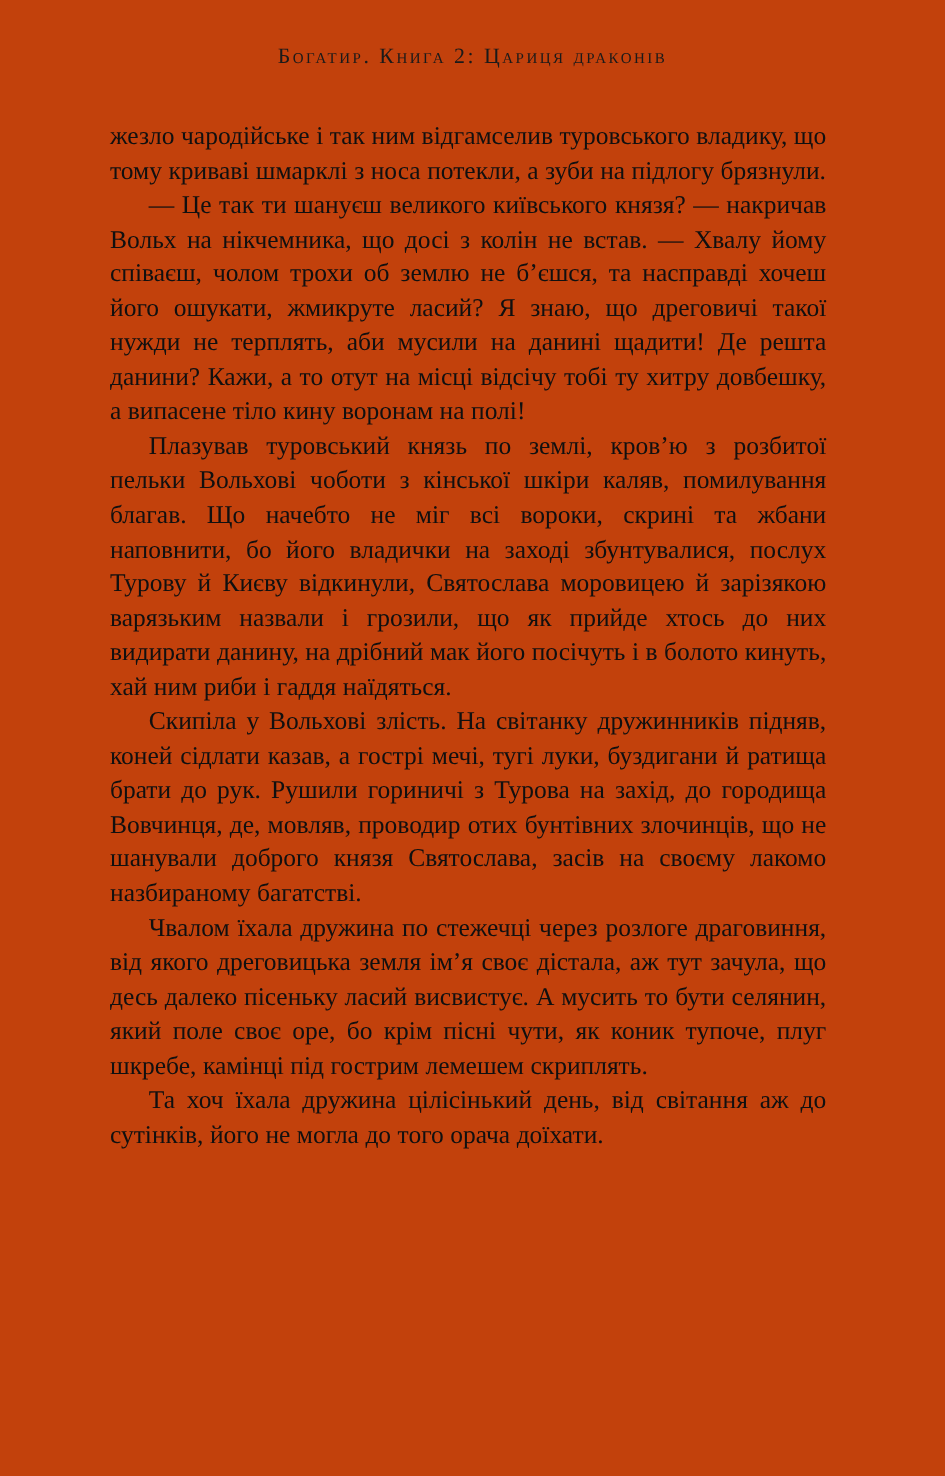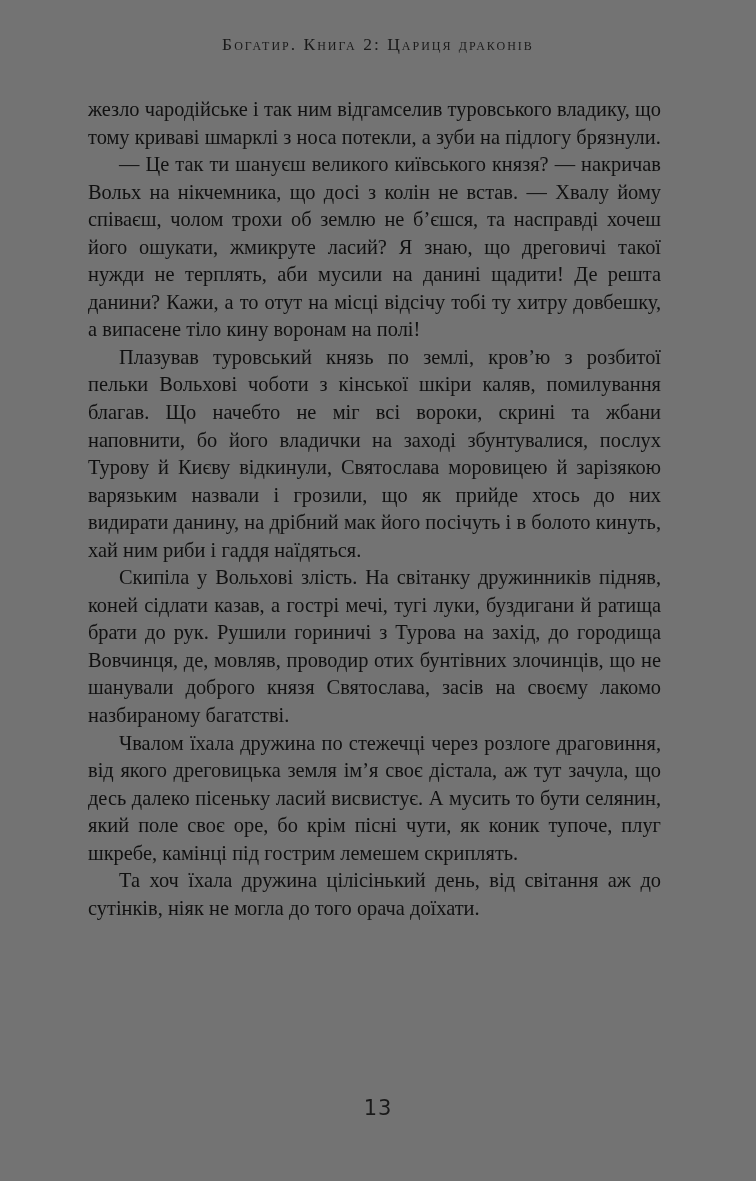--- a/index.html
+++ b/index.html
@@ -7,21 +7,21 @@
     margin: 0;
     padding: 0;
     background: #ffffff;
   }
 
   .page {
     position: relative;
     width: 756px;
     height: 1181px;
     margin: 0 auto;
-    background: #737373;
+    background: #c2410c;
     box-sizing: border-box;
     overflow: hidden;
     font-family: "Liberation Serif", "DejaVu Serif", serif;
     color: #101010;
   }
 
   
   .running-header {
     position: absolute;
     top: 36px;
@@ -82,18 +82,17 @@
 <div class="page">
 
   <div class="running-header">Богатир. Книга 2: Цариця драконів</div>
 
   <div class="textblock">
     <p class="para first">жезло чародійське і так ним відгамселив туровського владику, що тому криваві шмарклі з носа потекли, а зуби на підлогу брязнули.</p>
     <p class="para">— Це так ти шануєш великого київського князя? — накричав Вольх на нікчемника, що досі з колін не встав. — Хвалу йому співаєш, чолом трохи об землю не б’єшся, та насправді хочеш його ошукати, жмикруте ласий? Я знаю, що дреговичі такої нужди не терплять, аби мусили на данині щадити! Де решта данини? Кажи, а то отут на місці відсічу тобі ту хитру довбешку, а випасене тіло кину воронам на полі!</p>
     <p class="para">Плазував туровський князь по землі, кров’ю з розбитої пельки Вольхові чоботи з кінської шкіри каляв, помилування благав. Що начебто не міг всі вороки, скрині та жбани наповнити, бо його владички на заході збунтувалися, послух Турову й Києву відкинули, Святослава моровицею й зарізякою варязьким назвали і грозили, що як прийде хтось до них видирати данину, на дрібний мак його посічуть і в болото кинуть, хай ним риби і гаддя наїдяться.</p>
     <p class="para">Скипіла у Вольхові злість. На світанку дружинників підняв, коней сідлати казав, а гострі мечі, тугі луки, буздигани й ратища брати до рук. Рушили гориничі з Турова на захід, до городища Вовчинця, де, мовляв, проводир отих бунтівних злочинців, що не шанували доброго князя Святослава, засів на своєму лакомо назбираному багатстві.</p>
     <p class="para">Чвалом їхала дружина по стежечці через розлоге драговиння, від якого дреговицька земля ім’я своє дістала, аж тут зачула, що десь далеко пісеньку ласий висвистує. А мусить то бути селянин, який поле своє оре, бо крім пісні чути, як коник тупоче, плуг шкребе, камінці під гострим лемешем скриплять.</p>
-    <p class="para">Та хоч їхала дружина цілісінький день, від світання аж до сутінків, ніяк не могла до того орача доїхати.</p>
+    <p class="para">Та хоч їхала дружина цілісінький день, від світання аж до сутінків, його не могла до того орача доїхати.</p>
   </div>
 
-  <div class="folio">13</div>
 
 </div>
 
 </body></html>

